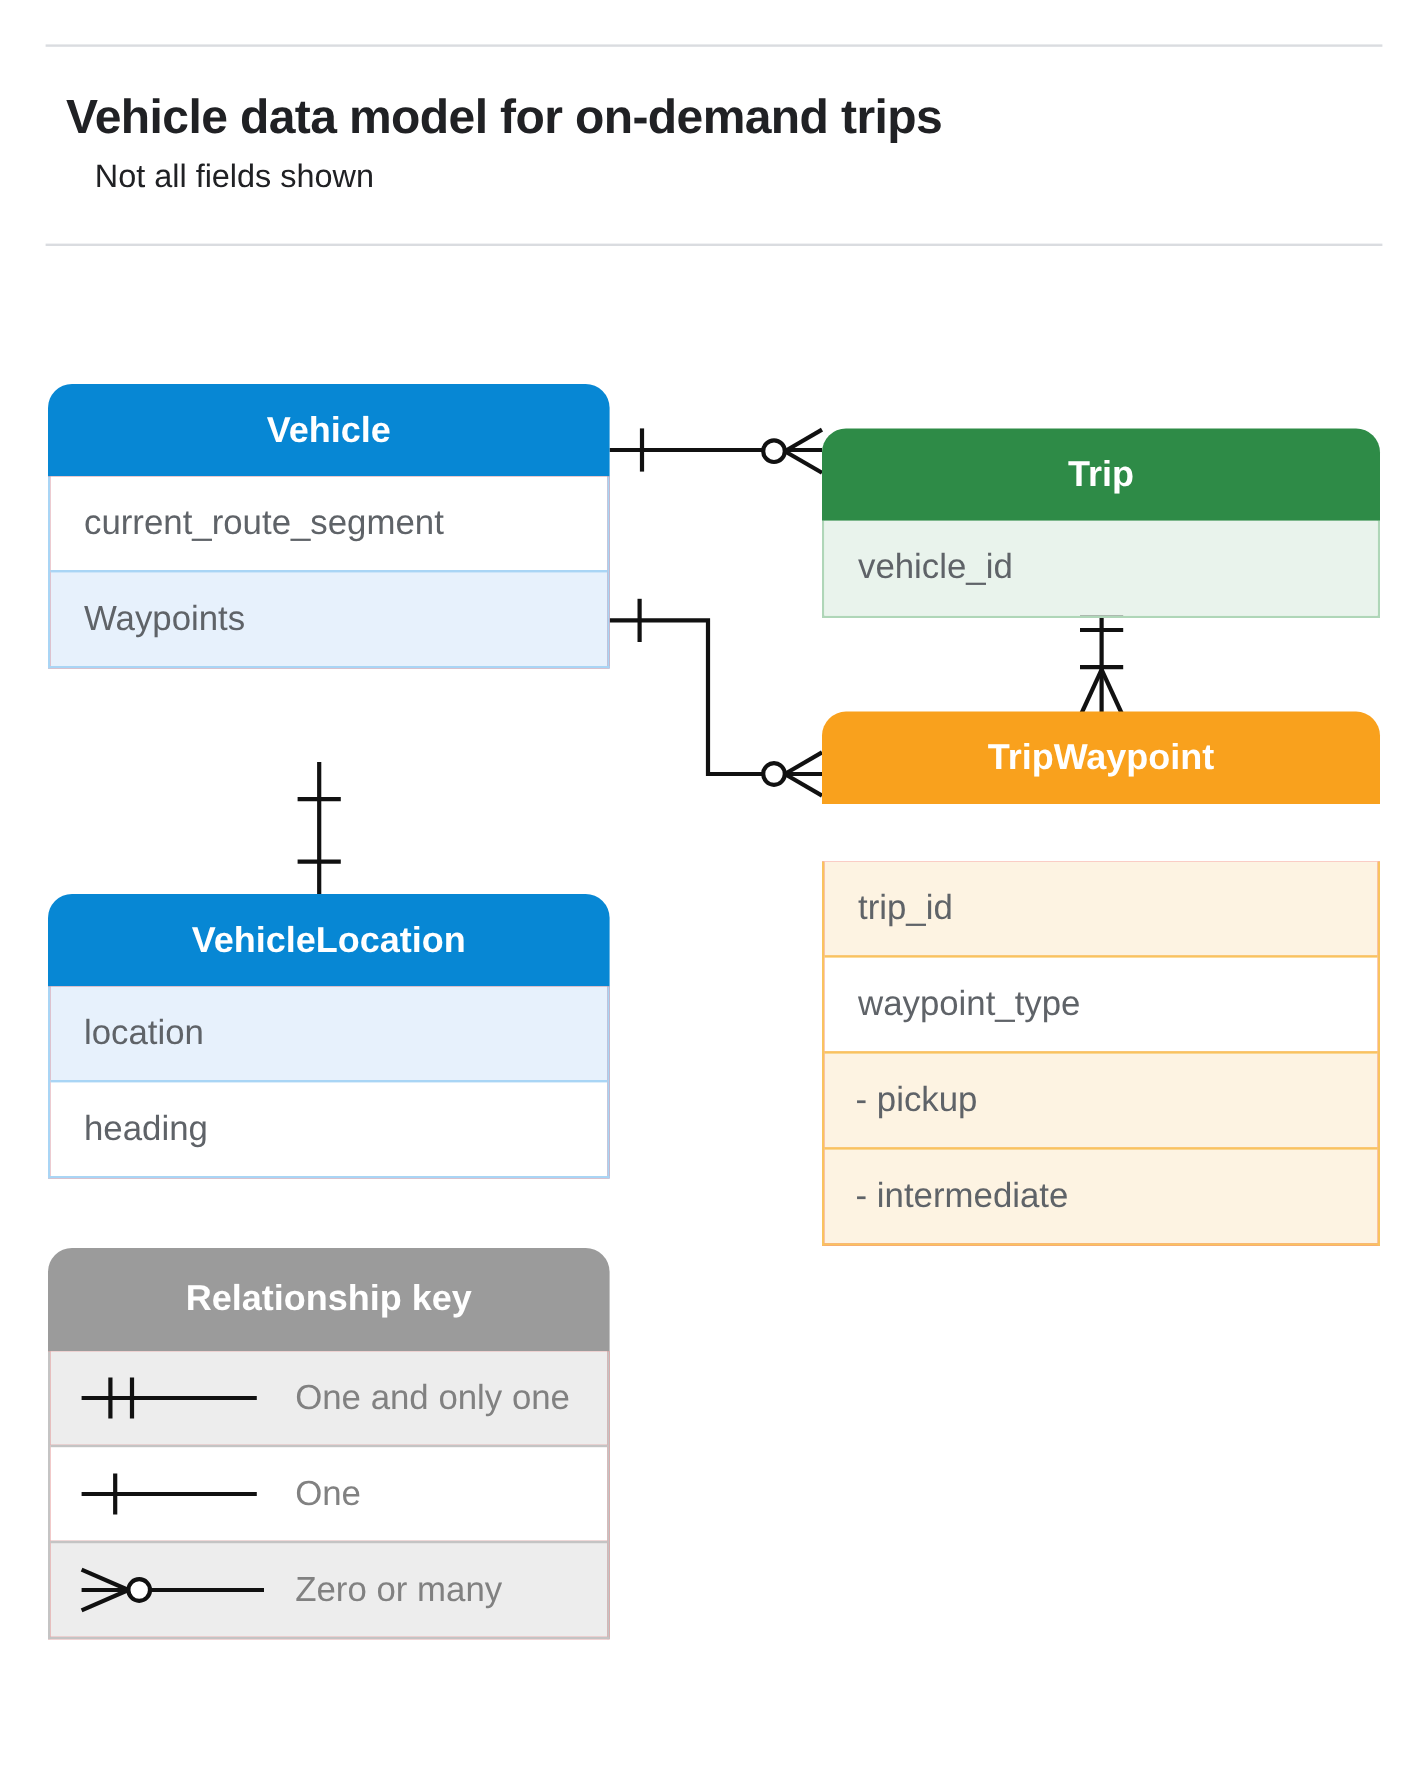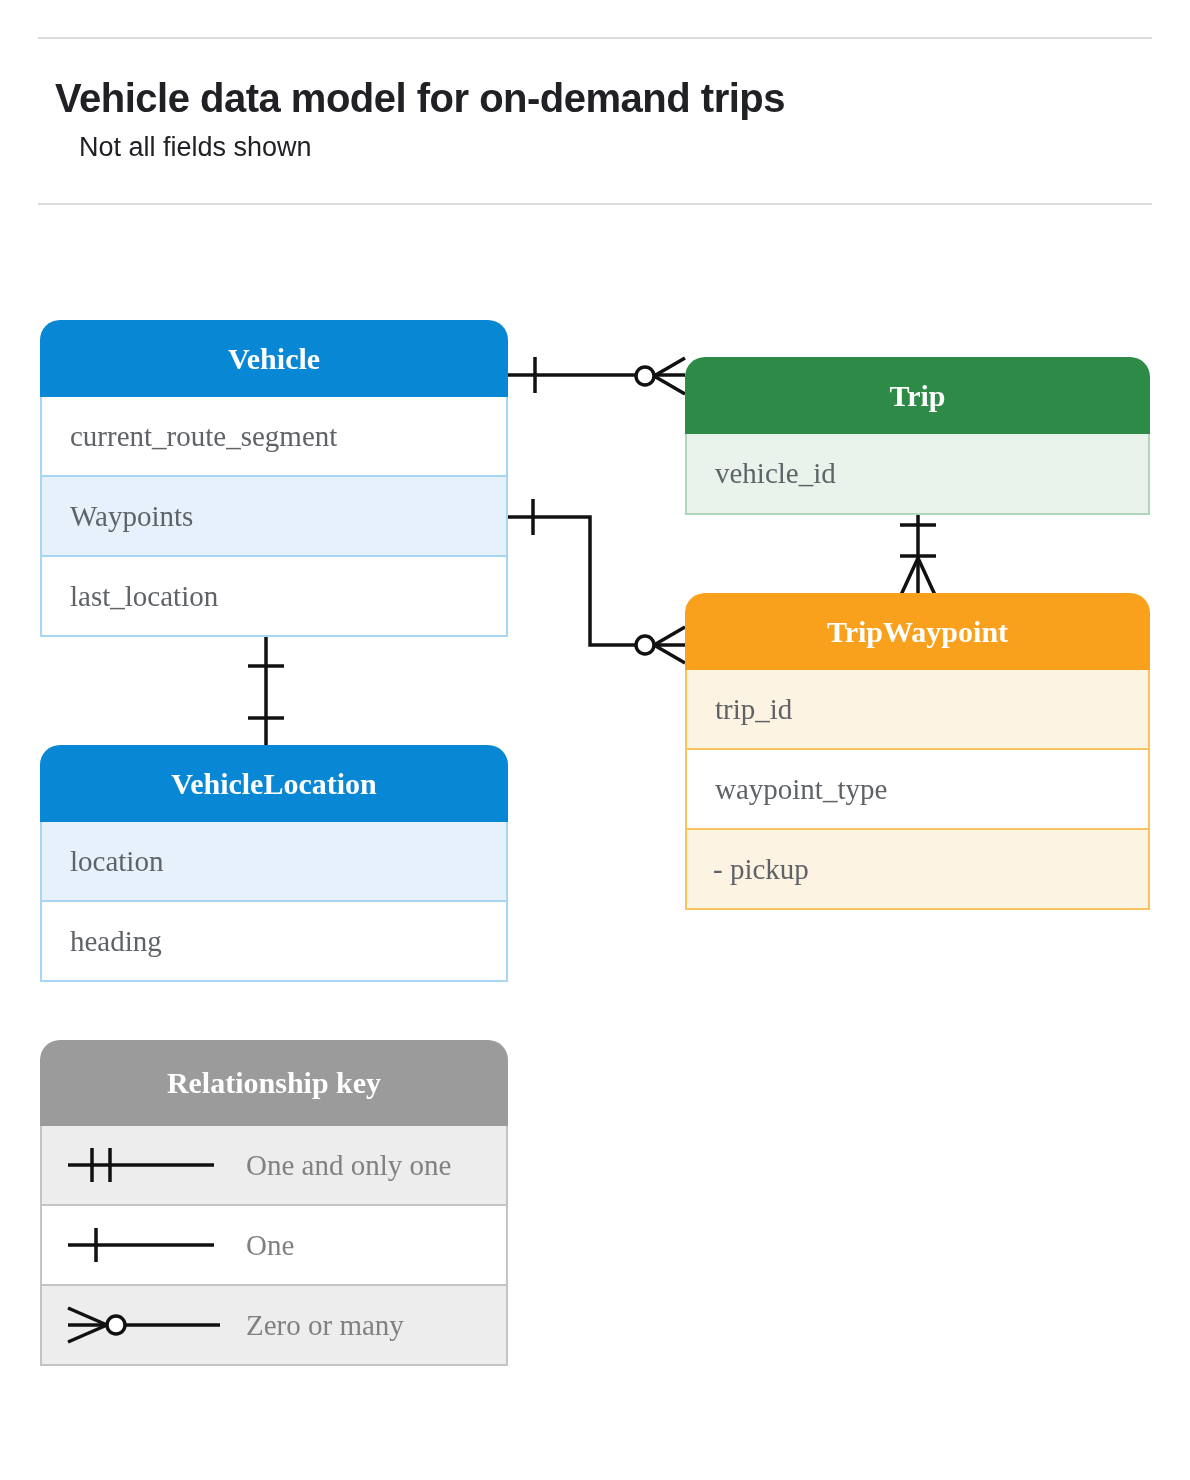--- a/index.html
+++ b/index.html
@@ -17,21 +17,21 @@
   .page-subtitle{
     position:absolute;left:55px;top:132px;font-size:27px;color:#202124;margin-left:24px;
   }
   #connector-layer{position:absolute;left:0;top:0;z-index:1;}
   #connector-layer line, #connector-layer polyline{
     stroke:var(--connector,#111);stroke-width:3.5;fill:none;
   }
   #connector-layer circle{
     stroke:var(--connector,#111);stroke-width:3.5;fill:#ffffff;
   }
-  .etable{position:absolute;z-index:2;font-family:Liberation Serif, serif;}
+  .etable{position:absolute;z-index:2;}
   .etable .thead{
     height:77px;border-radius:20px 20px 0 0;display:flex;align-items:center;
     justify-content:center;color:#ffffff;font-size:30px;font-weight:bold;
   }
   .etable .tbody{border:2px solid;border-top:none;background:#ef4444;}
   .etable .trow{
     height:78px;display:flex;align-items:center;padding-left:28px;
     font-size:29px;color:#5f6368;border-top:2px solid;background:#ffffff;
   }
   .etable .trow:first-child{border-top:none;}
@@ -41,21 +41,21 @@
   .t-blue .tbody{border-color:var(--blue-border,#a9d5f5);}
   .t-blue .trow{border-top-color:var(--blue-border,#a9d5f5);}
   .t-blue .trow.tint{background:var(--blue-tint,#e7f1fc);}
   
   .t-green .thead{background:var(--green-header,#2e8b47);}
   .t-green .tbody{border-color:var(--green-border,#afd6b8);}
   .t-green .trow{border-top-color:var(--green-border,#afd6b8);}
   .t-green .trow.tint{background:var(--green-tint,#e9f3ec);}
   
   .t-orange .thead{background:var(--orange-header,#f9a11d);}
-  .t-orange .tbody{border-color:var(--orange-border,#f9c35f);}
+  .t-orange .tbody{border-color:var(--orange-border,#f9c35f);margin-top:48px;}
   .t-orange .trow{border-top-color:var(--orange-border,#f9c35f);}
   .t-orange .trow.tint{background:var(--orange-tint,#fdf3e2);}
   
   .t-gray .thead{background:var(--gray-header,#9b9b9b);height:86px;}
   .t-gray .tbody{border-color:var(--gray-border,#c4c4c4);text-align:right;}
   .t-gray .trow{border-top-color:var(--gray-border,#c4c4c4);color:#818181;padding-left:20px;}
   .t-gray .trow.tint{background:var(--gray-tint,#ededed);}
   .legend-symbol{flex:0 0 auto;margin-right:24px;}
   .legend-symbol line{stroke:#111;stroke-width:3.5;fill:none;}
   .legend-symbol circle{stroke:#111;stroke-width:3.5;fill:#ffffff;}
@@ -103,37 +103,37 @@
       <line x1="248" y1="666" x2="284" y2="666"></line>
       <line x1="248" y1="718" x2="284" y2="718"></line>
     </g>
   </svg>
 
   <div class="etable t-blue" style="left:40px;top:320px;width:468px;">
     <div class="thead">Vehicle</div>
     <div class="tbody">
       <div class="trow">current_route_segment</div>
       <div class="trow tint">Waypoints</div>
-      <div class="trow">last_location</div>
     </div>
   </div>
 
   <div class="etable t-green" style="left:685px;top:330px;width:465px;margin-top:27px;">
     <div class="thead">Trip</div>
     <div class="tbody">
       <div class="trow tint" style="height:79px;">vehicle_id</div>
     </div>
   </div>
 
   <div class="etable t-orange" style="left:685px;top:593px;width:465px;">
     <div class="thead">TripWaypoint</div>
     <div class="tbody">
       <div class="trow tint">trip_id</div>
       <div class="trow">waypoint_type</div>
       <div class="trow tint indent">- pickup</div>
+      <div class="trow tint indent">- intermediate</div>
     </div>
   </div>
 
   <div class="etable t-blue" style="left:40px;top:745px;width:468px;">
     <div class="thead">VehicleLocation</div>
     <div class="tbody">
       <div class="trow tint">location</div>
       <div class="trow">heading</div>
     </div>
   </div>

